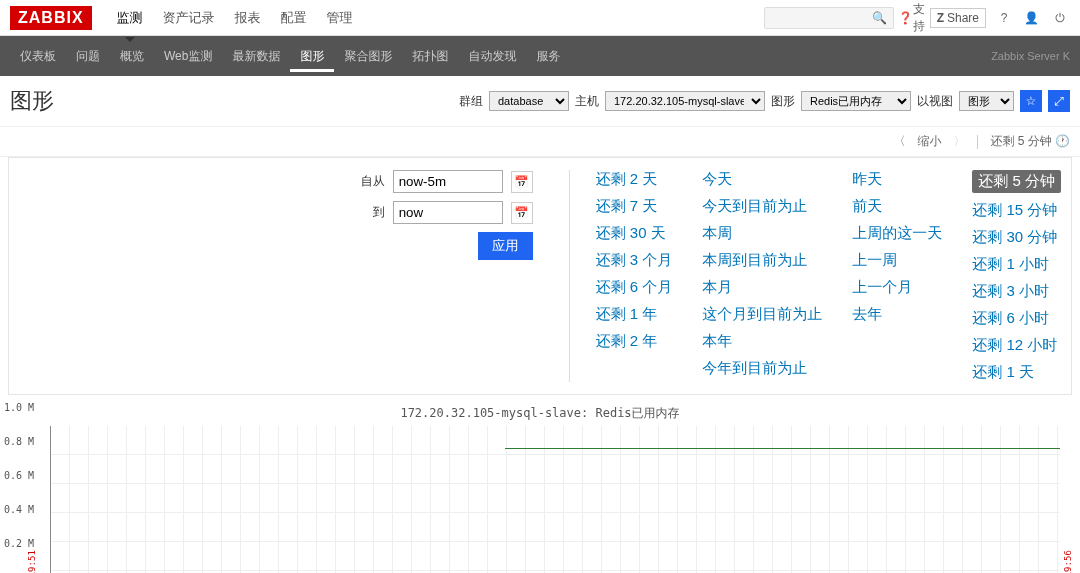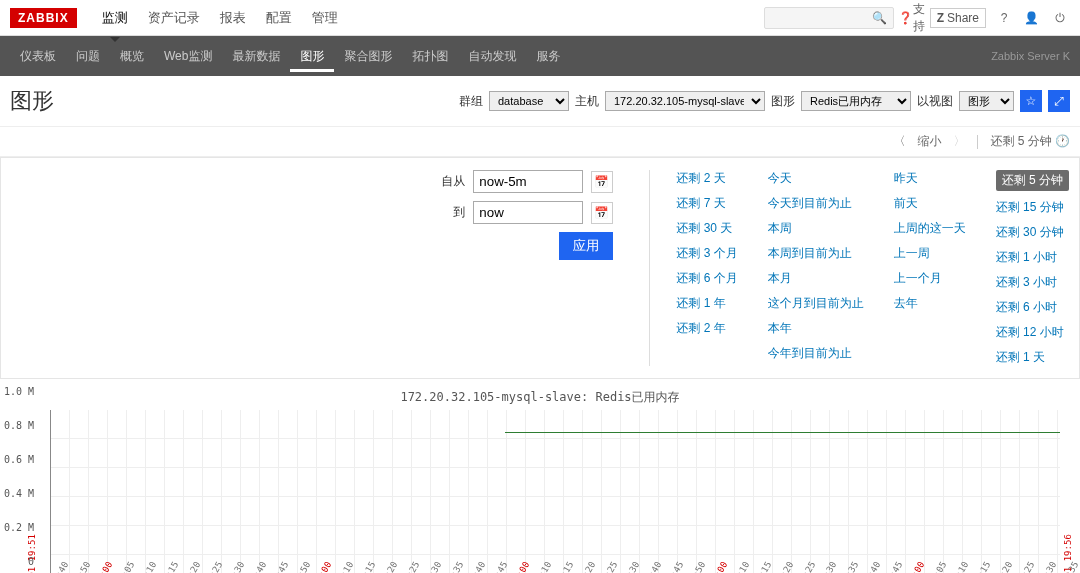--- a/index.html
+++ b/index.html
@@ -1,47 +1,47 @@
 <!DOCTYPE html>
 <html><head>
 <meta charset="utf-8">
 <style>
 * { margin: 0; padding: 0; box-sizing: border-box; font-family: Arial, "Microsoft YaHei", sans-serif; }
 body { background: #fff; font-size: 12px; color: #333; width: 1080px; }
 .topbar { background: #fff; height: 36px; display: flex; align-items: center; padding: 0 10px; border-bottom: 1px solid #ddd; }
-.logo { background: #d40000; color: #fff; font-weight: bold; padding: 3px 8px; font-size: 12px; letter-spacing: 1px; }
+.logo { background: #d40000; color: #fff; font-weight: bold; padding: 3px 8px; font-size: 16px; letter-spacing: 1px; }
 .topmenu { display: flex; margin-left: 15px; align-items: center; }
 .topmenu a { color: #555; text-decoration: none; padding: 10px 10px; font-size: 13px; }
 .topmenu a.active { color: #000; position: relative; }
 .topmenu a.active::after { content: ''; position: absolute; bottom: -10px; left: 50%; transform: translateX(-50%); border: 5px solid transparent; border-top-color: #333; }
 .topright { margin-left: auto; display: flex; align-items: center; gap: 8px; }
 .search { width: 130px; height: 22px; background: #f5f5f5; border: 1px solid #ddd; border-radius: 2px; display: flex; align-items: center; justify-content: flex-end; padding-right: 5px; color: #888; }
 .iconbtn { width: 20px; height: 20px; display: flex; align-items: center; justify-content: center; color: #666; cursor: pointer; }
 .shareb { border: 1px solid #ccc; padding: 2px 6px; display: flex; align-items: center; gap: 3px; color: #555; }
 .subbar { background: #545454; height: 40px; display: flex; align-items: center; padding: 0 10px; color: #ccc; }
 .subbar a { color: #ccc; text-decoration: none; padding: 7px 10px; font-size: 12px; }
 .subbar a.active { border-bottom: 3px solid #fff; color: #fff; padding-bottom: 4px; }
 .subright { margin-left: auto; color: #999; font-size: 11px; }
 .pagehead { display: flex; align-items: center; padding: 10px 10px; border-bottom: 1px solid #eee; }
 .pagetitle { font-size: 22px; color: #333; }
 .filters { margin-left: auto; display: flex; align-items: center; gap: 6px; font-size: 12px; }
 .filters select, .filters input[type=text] { border: 1px solid #aaa; padding: 2px 4px; font-size: 11px; height: 20px; }
 .sqbtn { width: 22px; height: 22px; background: #1f65f1; color: #fff; display: flex; align-items: center; justify-content: center; cursor: pointer; }
 .zoomrow { display: flex; justify-content: flex-end; align-items: center; padding: 6px 10px; gap: 12px; color: #666; font-size: 12px; border-bottom: 1px solid #eee; }
 .zoomrow .sep { border-left: 1px solid #ccc; height: 14px; }
-.timepanel { display: flex; padding: 12px 10px; border-bottom: 1px solid #eee; margin: 0 0; background: #fff; border: 1px solid #e5e5e5; }
+.timepanel { display: flex; padding: 12px 10px; border-bottom: 1px solid #eee; margin: 0 8px; background: #fff; border: 1px solid #e5e5e5; }
 .timeleft { flex: 1; display: flex; flex-direction: column; align-items: flex-end; gap: 8px; padding-right: 30px; }
 .timerow { display: flex; align-items: center; gap: 8px; }
 .timerow input { width: 110px; border: 1px solid #aaa; padding: 3px 5px; }
 .calico { width: 22px; height: 22px; border: 1px solid #ccc; display: flex; align-items: center; justify-content: center; color: #888; }
 .applybtn { background: #1f65f1; color: #fff; border: none; padding: 5px 14px; cursor: pointer; }
 .vline { border-left: 1px solid #ddd; margin: 0 6px; }
 .presets { display: flex; gap: 30px; padding-left: 20px; }
 .pcol { display: flex; flex-direction: column; gap: 8px; }
-.pcol a { color: #0275b8; text-decoration: none; font-size: 12px; white-space: nowrap; }
+.pcol a { color: #0275b8; text-decoration: none; font-size: 15px; white-space: nowrap; }
 .sel5 { background: #6b6b6b; color: #fff !important; padding: 2px 6px; border-radius: 2px; }
 .chartwrap { padding: 10px 10px 5px 10px; position: relative; }
 .charttitle { text-align: center; font-size: 12px; color: #555; margin-bottom: 4px; font-family: monospace; }
 .plot { position: relative; height: 170px; margin-left: 40px; margin-right: 10px; border-left: 1px solid #888; border-bottom: 1px solid #888; background: repeating-linear-gradient(to right, transparent 0, transparent 18px, #eee 18px, #eee 19px), repeating-linear-gradient(to bottom, transparent 0, transparent 28px, #eee 28px, #eee 29px); }
 .yaxis { position: absolute; left: 0; top: 12px; height: 170px; width: 38px; }
 .ytick { position: absolute; right: 4px; font-size: 10px; color: #555; transform: translateY(-50%); font-family: monospace; }
 .dataline { position: absolute; left: 45%; right: 0; top: 22px; height: 1px; background: #2e7d32; }
 .xaxis { display: flex; margin-left: 40px; margin-right: 10px; height: 42px; position: relative; }
 .xtick { position: absolute; font-size: 9px; color: #777; transform: rotate(-60deg) translateX(-20px); transform-origin: top left; white-space: nowrap; font-family: monospace; }
 .xtick.red { color: #d40000; }

